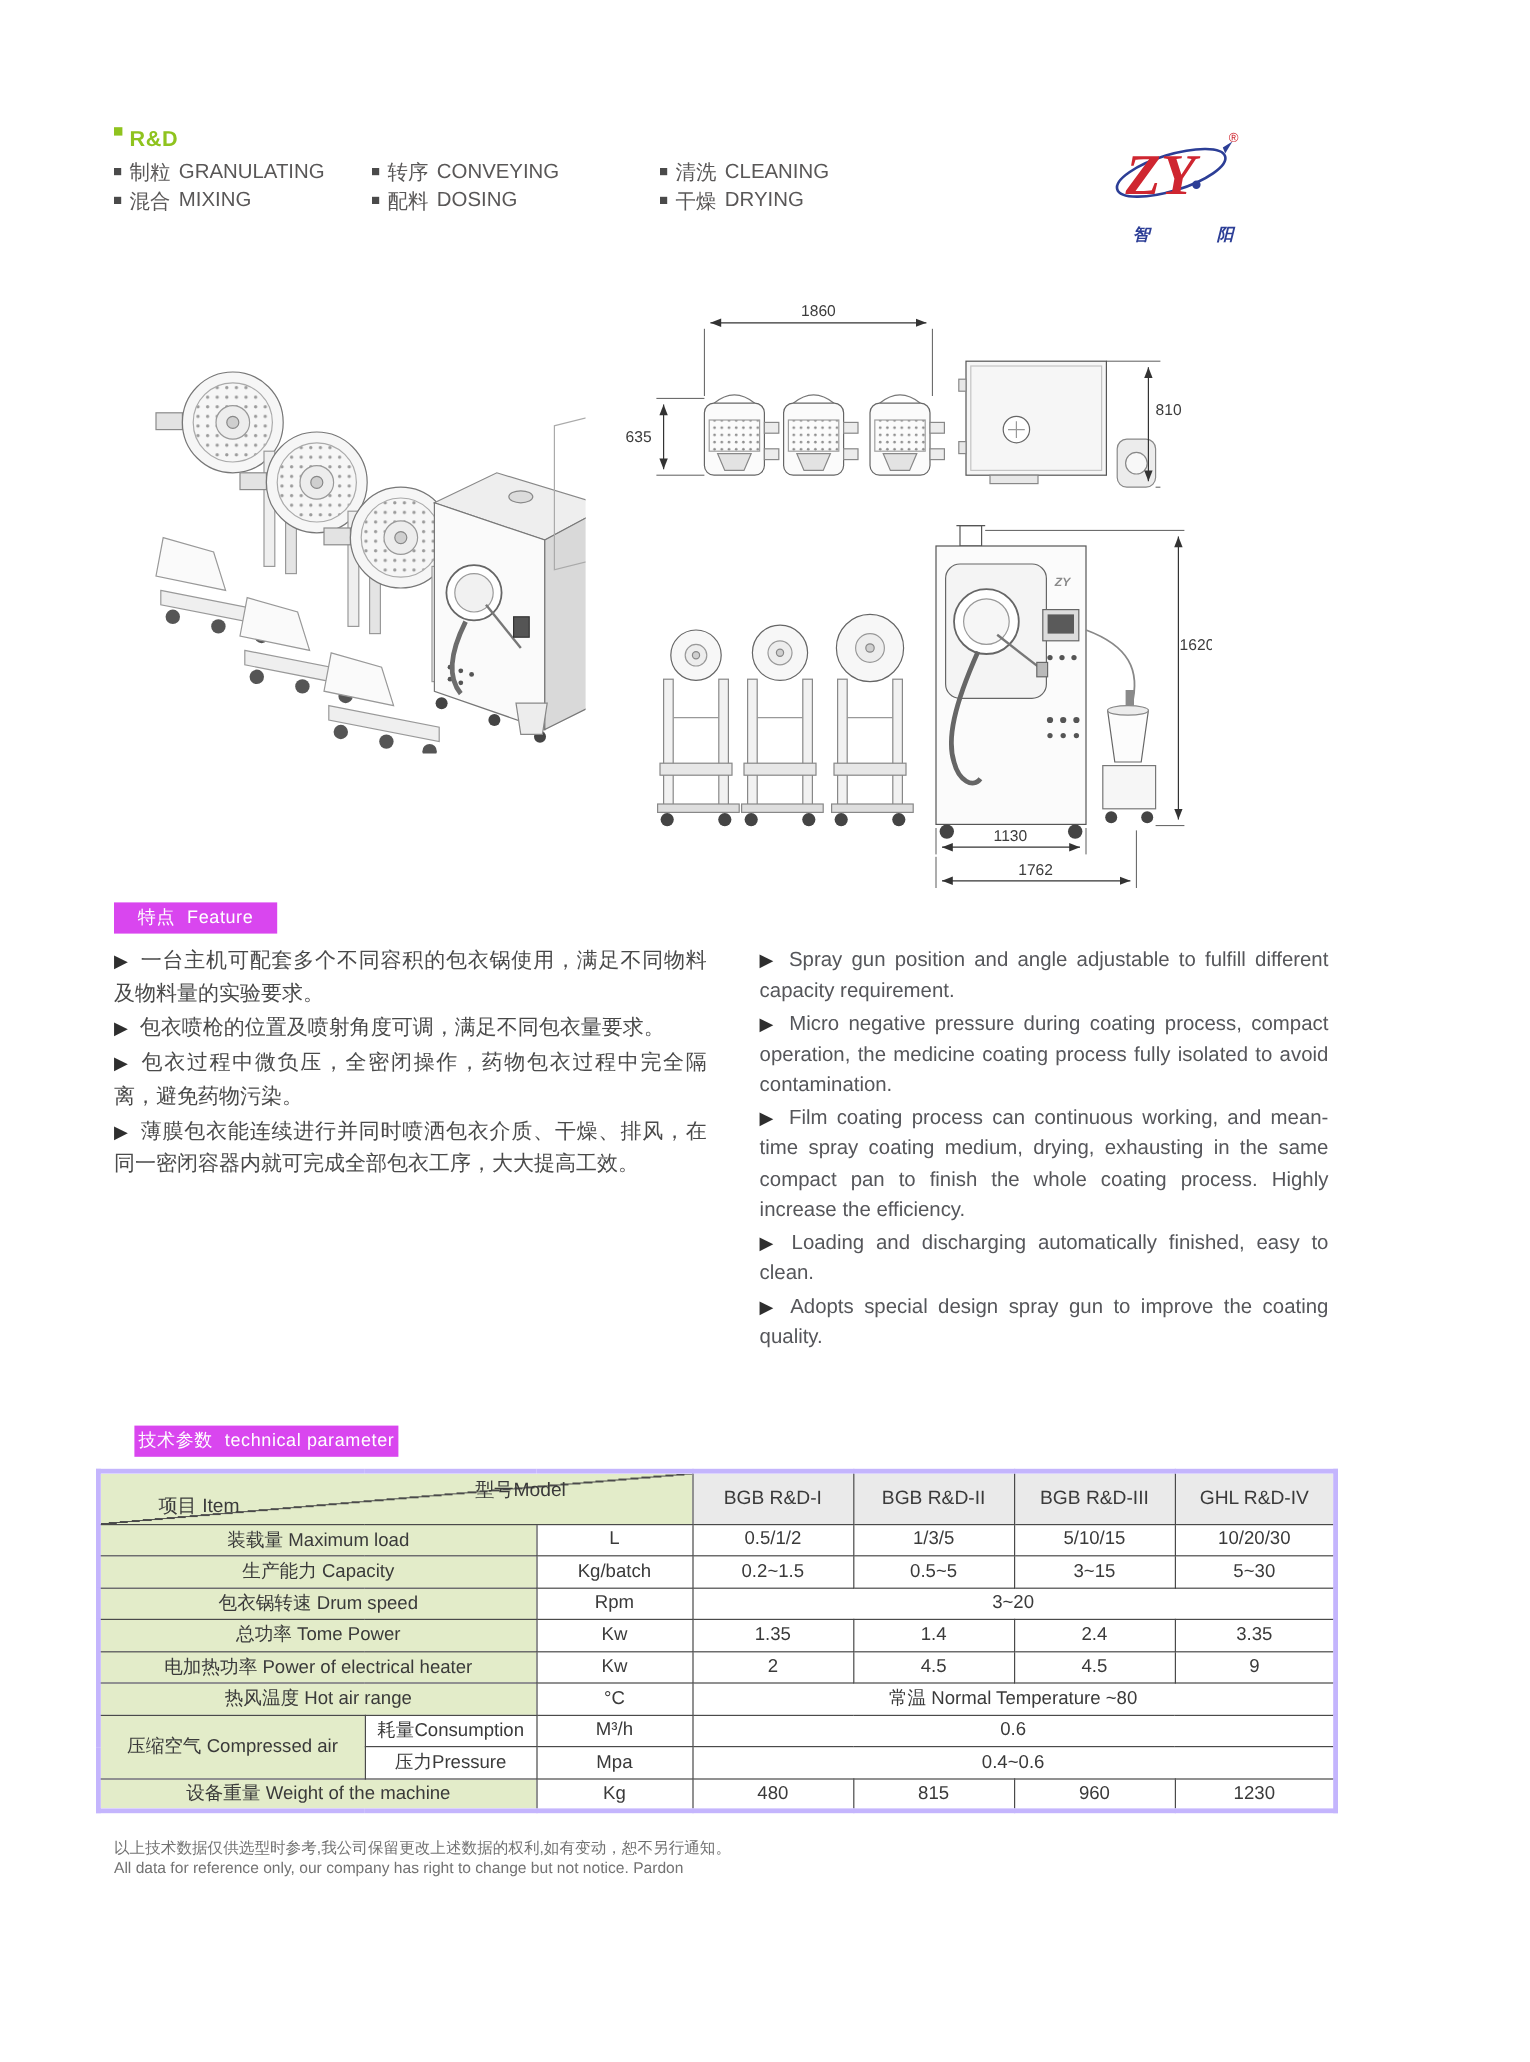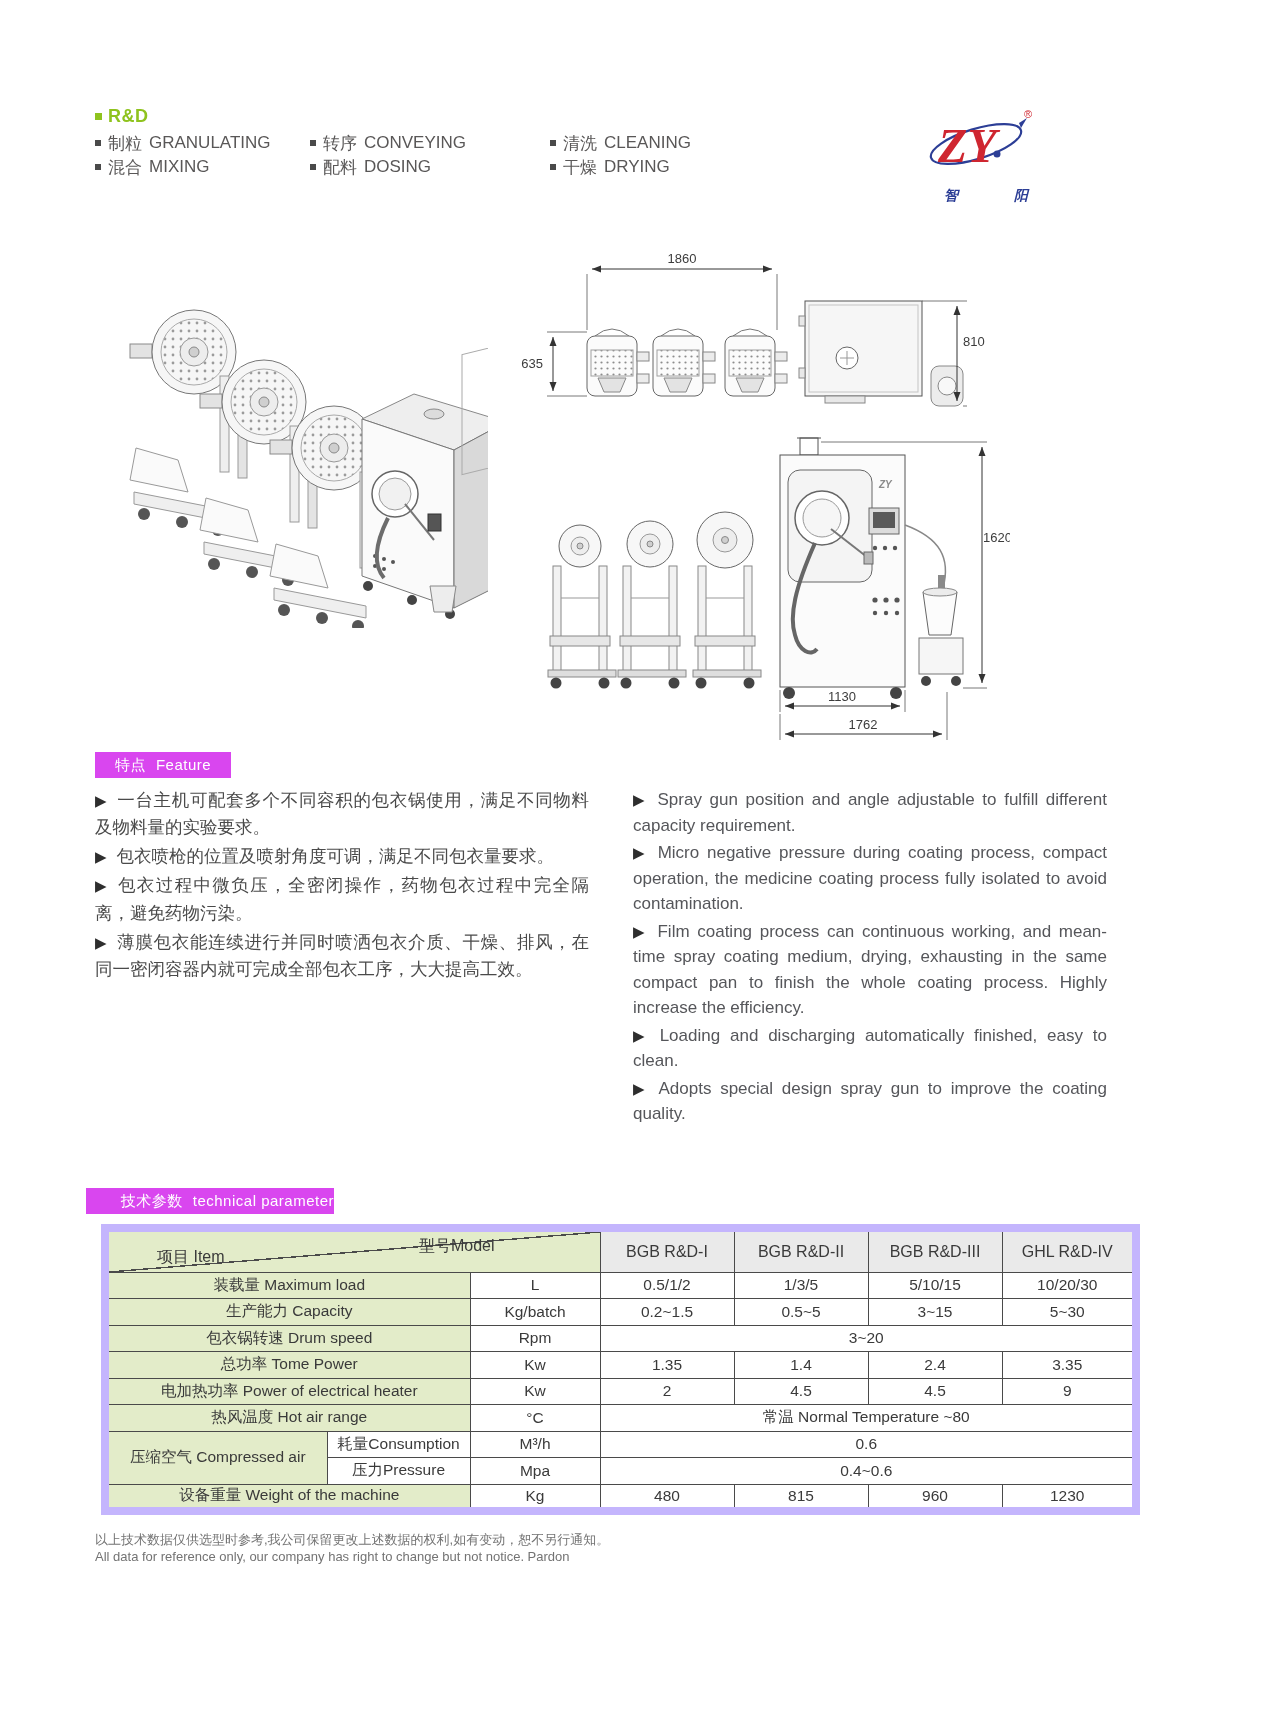--- a/index.html
+++ b/index.html
@@ -1,20 +1,20 @@
 <!DOCTYPE html>
 <html><head>
 <meta charset="utf-8">
 <style>
   html,body{margin:0;padding:0;background:#ffffff;}
   #page{position:relative;width:1275px;height:1718px;background:#fff;overflow:hidden;
         font-family:"Liberation Sans","DejaVu Sans",sans-serif;color:#4e4e4e;}
 
   
-  .rd-line{position:absolute;left:95px;top:106px;display:flex;align-items:center;
+  .rd-line{position:absolute;left:95px;top:106px;display:flex;
            font-size:18px;color:#8fc31e;font-weight:bold;letter-spacing:.5px;}
   .sq{display:inline-block;width:7px;height:7px;background:#8fc31e;margin-right:6px;}
   .cats{position:absolute;left:95px;top:131px;display:grid;
         grid-auto-flow:column;grid-template-rows:24px 24px;
         grid-template-columns:215px 240px 250px;}
   .cat{display:flex;align-items:center;font-size:17px;color:#595757;white-space:nowrap;}
   .cat .sqd{display:inline-block;width:6px;height:6px;background:#4a4a4a;margin-right:7px;}
   .cat .zh{margin-right:7px;}
 
   .logo{position:absolute;left:918px;top:100px;width:125px;height:112px;}
@@ -26,32 +26,32 @@
   .dim-text{font-size:13px;fill:#3c3c3c;font-family:"Liberation Sans","DejaVu Sans",sans-serif;}
   .lineart{stroke:#666;fill:#fbfbfb;stroke-width:1;}
   .dimln{stroke:#333;stroke-width:1;fill:none;}
   .extln{stroke:#555;stroke-width:.8;fill:none;}
 
   
   .badge{position:absolute;height:26px;line-height:26px;background:#d946ef;color:#ffffff;
          font-size:15px;text-align:center;letter-spacing:.5px;}
   .badge .bzh{margin-right:10px;}
   #feature-badge{left:95px;top:752px;width:136px;}
-  #param-badge{left:86px;top:1188px;width:248px;text-align:right;}
+  #param-badge{left:112px;top:1188px;width:220px;}
 
   
   .feat-col{position:absolute;top:787px;text-align:justify;}
   #feat-zh{left:95px;width:494px;font-size:17.5px;line-height:1.55;color:#4a4a4a;}
   #feat-en{left:633px;width:474px;font-size:17px;line-height:1.5;color:#55565a;}
   .feat{margin:0 0 2px 0;}
   .tri{margin-right:10px;font-size:15px;color:#2e2e2e;}
 
   
-  #param-table{position:absolute;left:101px;top:1224px;width:1031px;border-collapse:collapse;
-               border:8px solid #c4b5fd;font-size:15.5px;color:#3a3a3a;table-layout:fixed;}
+  #param-table{position:absolute;left:80px;top:1224px;width:1031px;border-collapse:collapse;
+               border:4px solid #c4b5fd;font-size:15.5px;color:#3a3a3a;table-layout:fixed;}
   #param-table td{border:1px solid #4a4a4a;text-align:center;vertical-align:middle;padding:0 4px;
                   overflow:hidden;white-space:nowrap;}
   #param-table tr{height:26.5px;}
   #param-table tr.thead{height:44px;}
   .lblcell{background:#e3ecc9;}
   .modelcell{background:#eaeaea;font-size:16px;}
   .corner{background-color:#e3ecc9;position:relative;padding:0!important;
           background-image:linear-gradient(to bottom right,
             transparent calc(50% - .7px), #4a4a4a calc(50% - .7px),
             #4a4a4a calc(50% + .7px), transparent calc(50% + .7px));}

